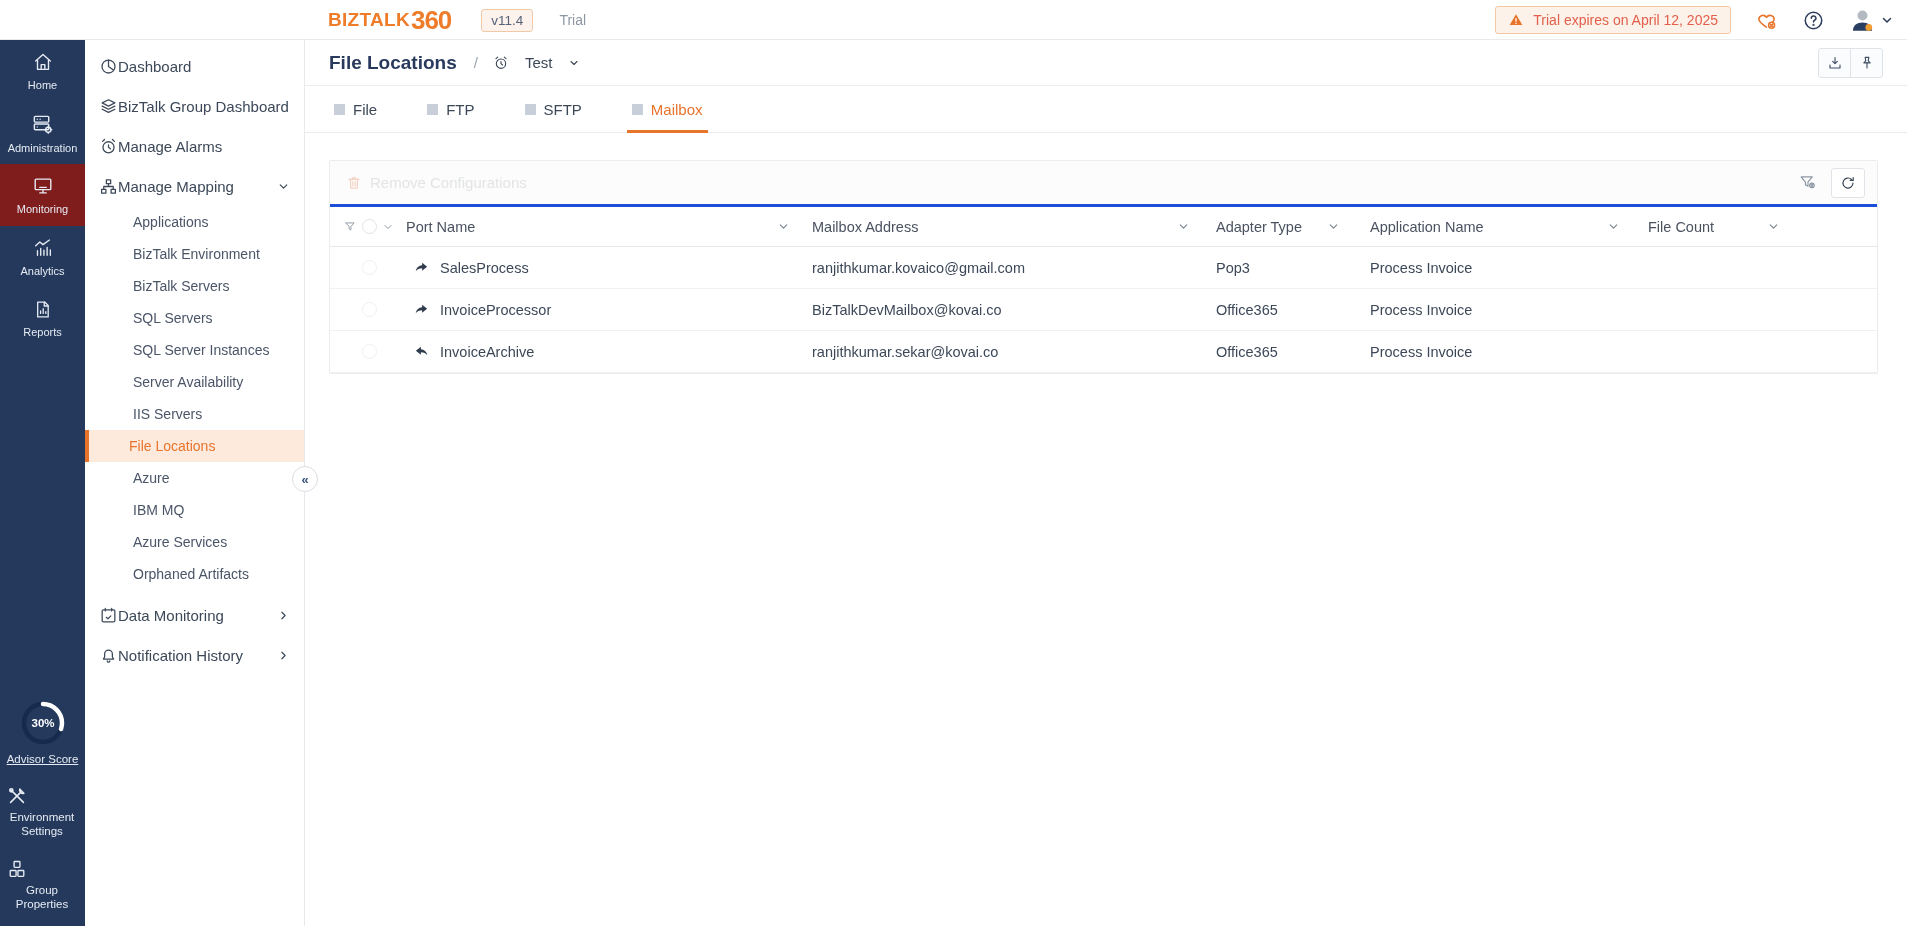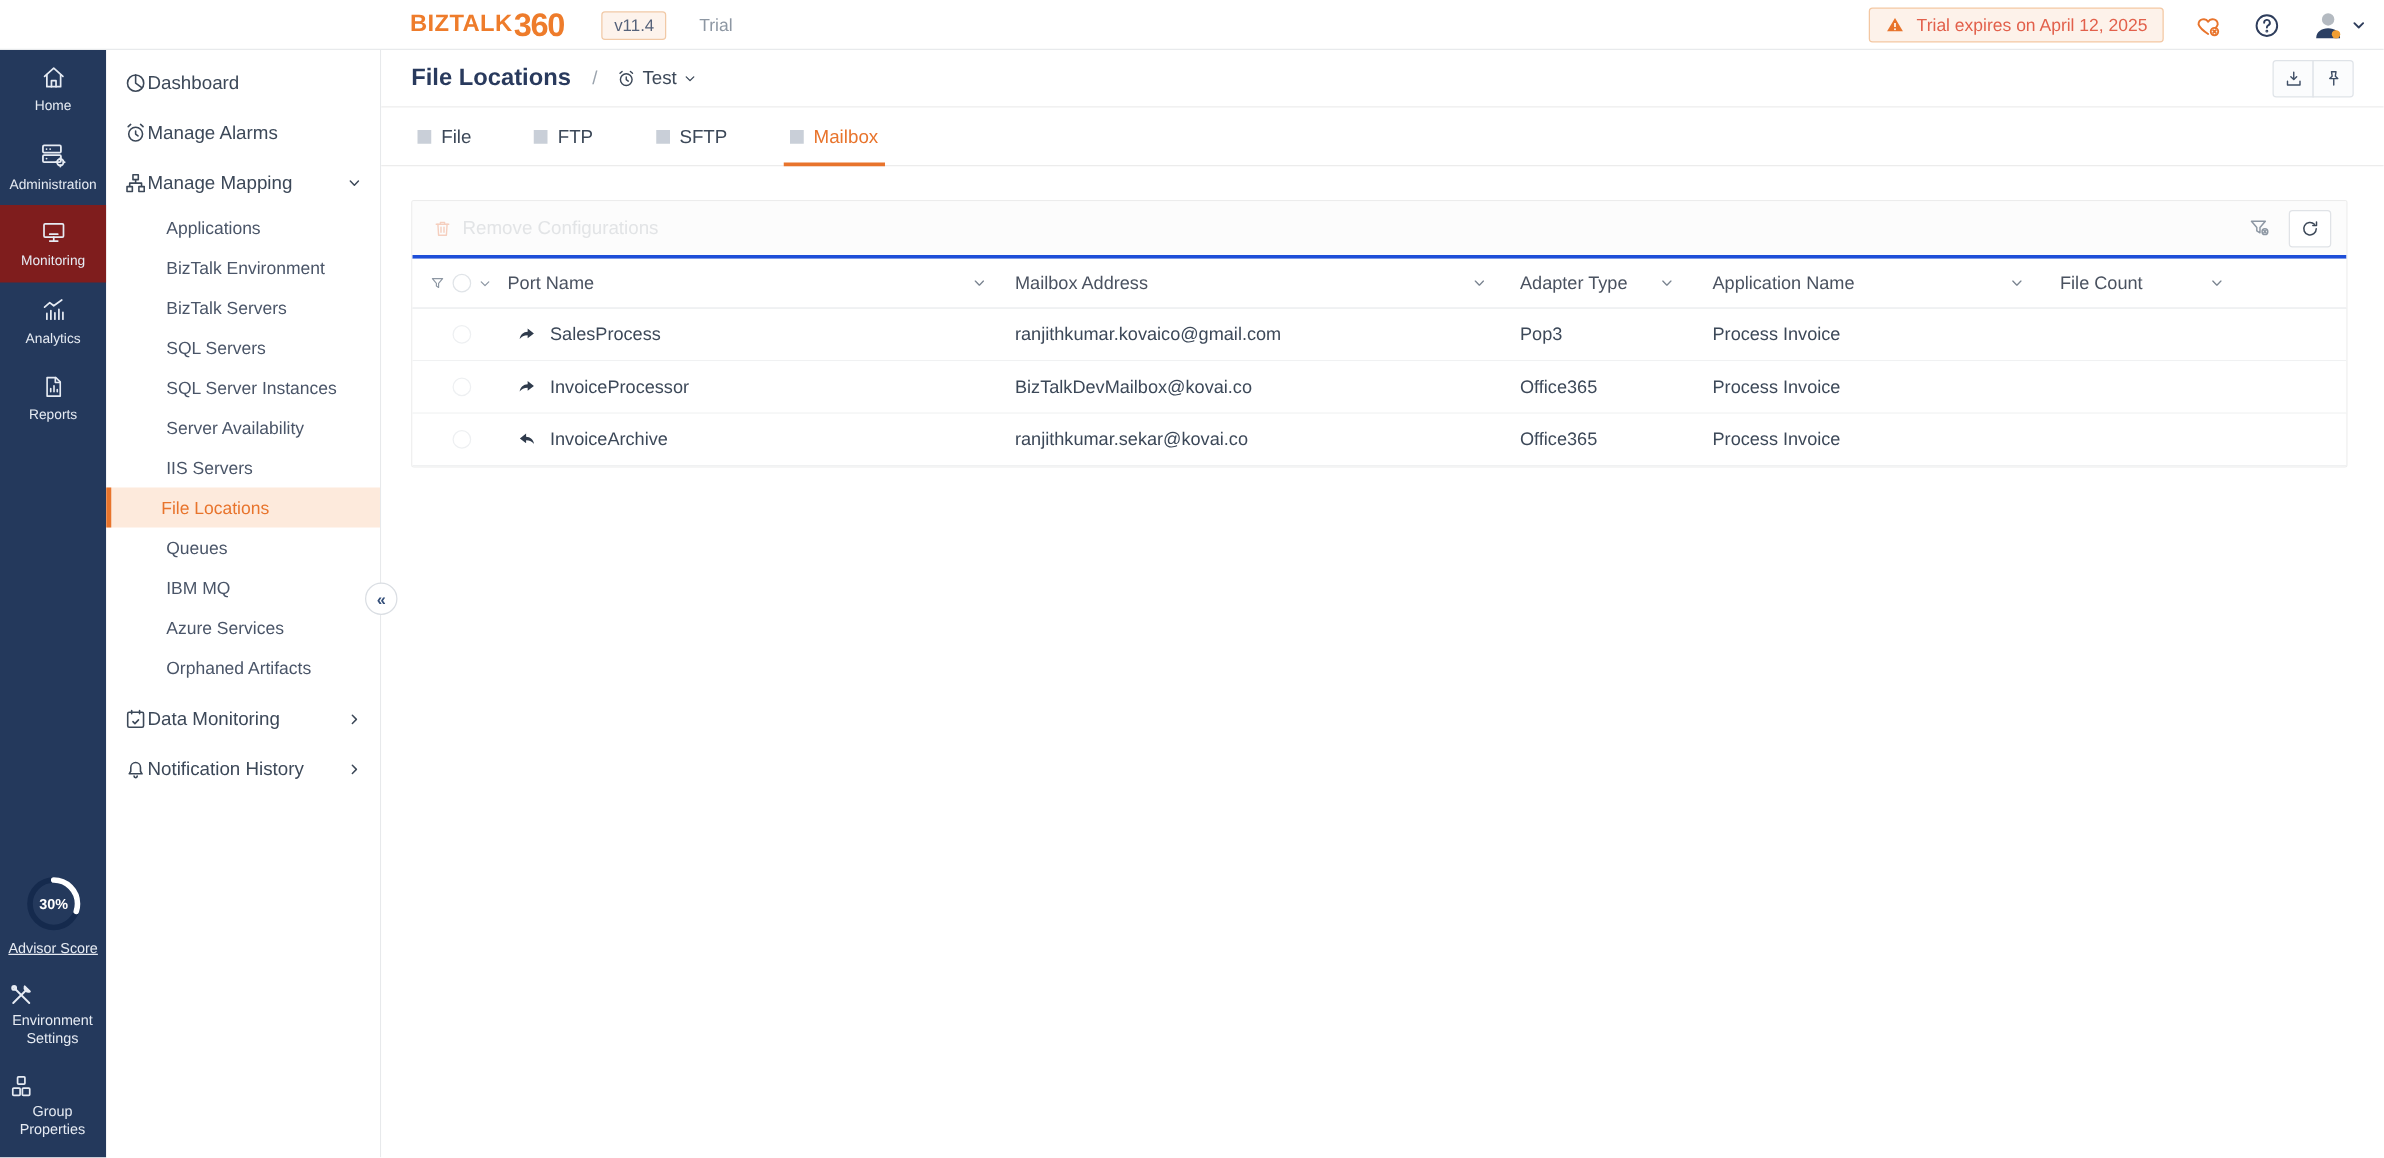--- a/index.html
+++ b/index.html
@@ -55,21 +55,21 @@
     position:absolute; left:292px; top:466px; width:26px; height:26px; border-radius:50%;
     background:#fff; border:1px solid #dadee3; display:flex; align-items:center; justify-content:center;
     color:#35507a; font-size:13px; font-weight:bold; z-index:6; cursor:pointer;
   }
 
   
   .main { position:absolute; left:305px; top:40px; width:1602px; height:886px; background:#fff; }
   .page-head { height:46px; display:flex; align-items:center; padding:0 24px; border-bottom:1px solid #ededed; }
   .page-title { font-size:19px; font-weight:bold; color:#293a5d; }
   .crumb-sep { margin:0 15px 0 17px; color:#9aa3ad; font-size:15px; }
-  .crumb-env { display:flex; align-items:center; gap:5px; font-size:15px; color:#3c4858; cursor:pointer; }
+  .crumb-env { display:flex; align-items:center; gap:16px; font-size:15px; color:#3c4858; cursor:pointer; }
   .head-actions { margin-left:auto; display:flex; }
   .icon-btn { width:33px; height:30px; border:1px solid #dfe3e8; background:#fbfcfd; display:flex; align-items:center; justify-content:center; color:#3f4f66; cursor:pointer; }
   .icon-btn:first-child { border-radius:3px 0 0 3px; }
   .icon-btn:last-child { border-radius:0 3px 3px 0; margin-left:-1px; }
 
   .tabs { height:47px; display:flex; align-items:stretch; padding:0 24px; border-bottom:1px solid #ececec; }
   .tab { position:relative; display:flex; align-items:center; gap:8px; padding:0 5px; margin-right:40px; font-size:15px; color:#3c4858; cursor:pointer; }
   .tab .sq { width:11px; height:11px; background:#c9cfd8; }
   .tab.active { color:#e8742c; }
   .tab.active::after { content:""; position:absolute; left:0; right:0; bottom:-1px; height:3px; background:#e8742c; }
@@ -236,20 +236,28 @@
   <div class="sidenav">
     <div class="nav-item">
       <svg class="ic" width="19" height="19" viewBox="0 0 24 24" fill="none" stroke="currentColor" stroke-width="1.6" stroke-linecap="round" stroke-linejoin="round">
         <circle cx="12" cy="12" r="8.2"></circle>
           <path d="M12 3.8V12l6.2 4.5"></path>
       </svg>
       <span>Dashboard</span>
     </div>
     <div class="nav-item">
       <svg class="ic" width="19" height="19" viewBox="0 0 24 24" fill="none" stroke="currentColor" stroke-width="1.6" stroke-linecap="round" stroke-linejoin="round">
+        <path d="M12 3.5l8 4-8 4-8-4z"></path>
+          <path d="M4 11.5l8 4 8-4"></path>
+          <path d="M4 15.5l8 4 8-4"></path>
+      </svg>
+      <span>BizTalk Group Dashboard</span>
+    </div>
+    <div class="nav-item">
+      <svg class="ic" width="19" height="19" viewBox="0 0 24 24" fill="none" stroke="currentColor" stroke-width="1.6" stroke-linecap="round" stroke-linejoin="round">
         <circle cx="12" cy="13" r="7"></circle>
           <path d="M12 9.8V13l2.4 1.9"></path>
           <path d="M4.5 5.5L7 3.2M19.5 5.5L17 3.2"></path>
       </svg>
       <span>Manage Alarms</span>
     </div>
     <div class="nav-item">
       <svg class="ic" width="19" height="19" viewBox="0 0 24 24" fill="none" stroke="currentColor" stroke-width="1.6" stroke-linejoin="round">
         <rect x="9.3" y="3.5" width="5.4" height="5"></rect>
           <rect x="3.3" y="15.5" width="5.4" height="5"></rect>
@@ -282,21 +290,21 @@
     <div class="nav-sub">
         <span>Server Availability</span>
       </div>
     <div class="nav-sub">
         <span>IIS Servers</span>
       </div>
     <div class="nav-sub active">
         <span>File Locations</span>
       </div>
     <div class="nav-sub">
-        <span>Queues</span>
+        <span>Azure</span>
       </div>
     <div class="nav-sub">
         <span>IBM MQ</span>
       </div>
     <div class="nav-sub">
         <span>Azure Services</span>
       </div>
     <div class="nav-sub">
         <span>Orphaned Artifacts</span>
       </div>

